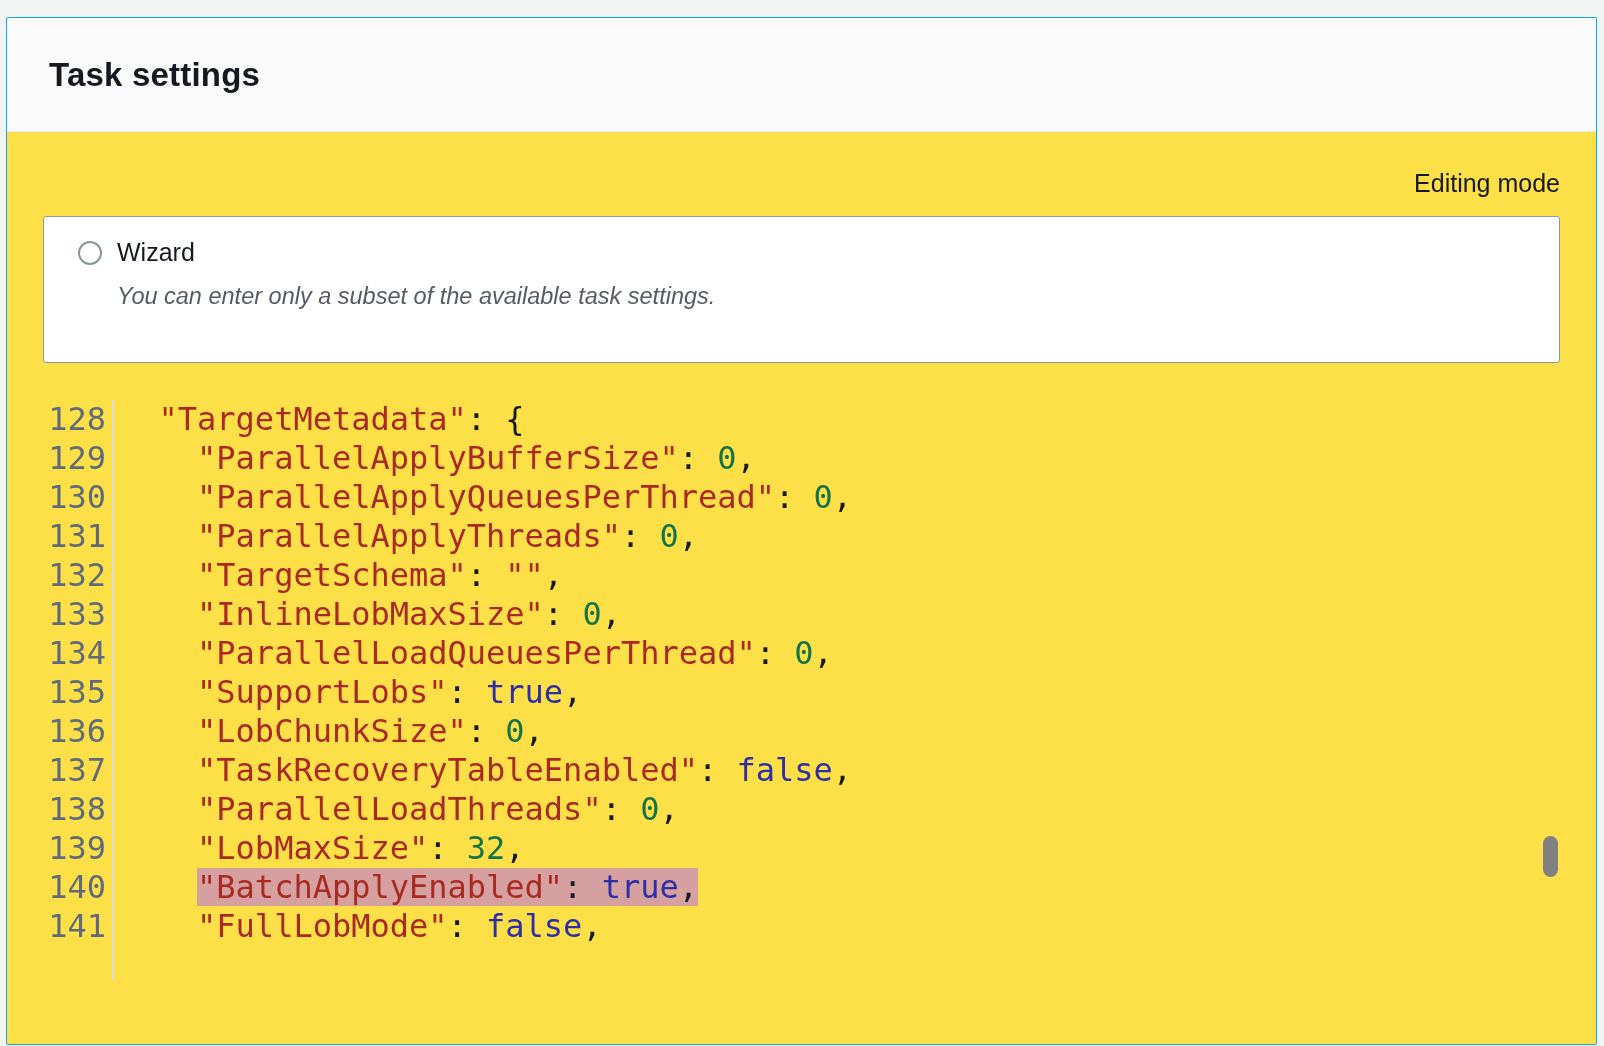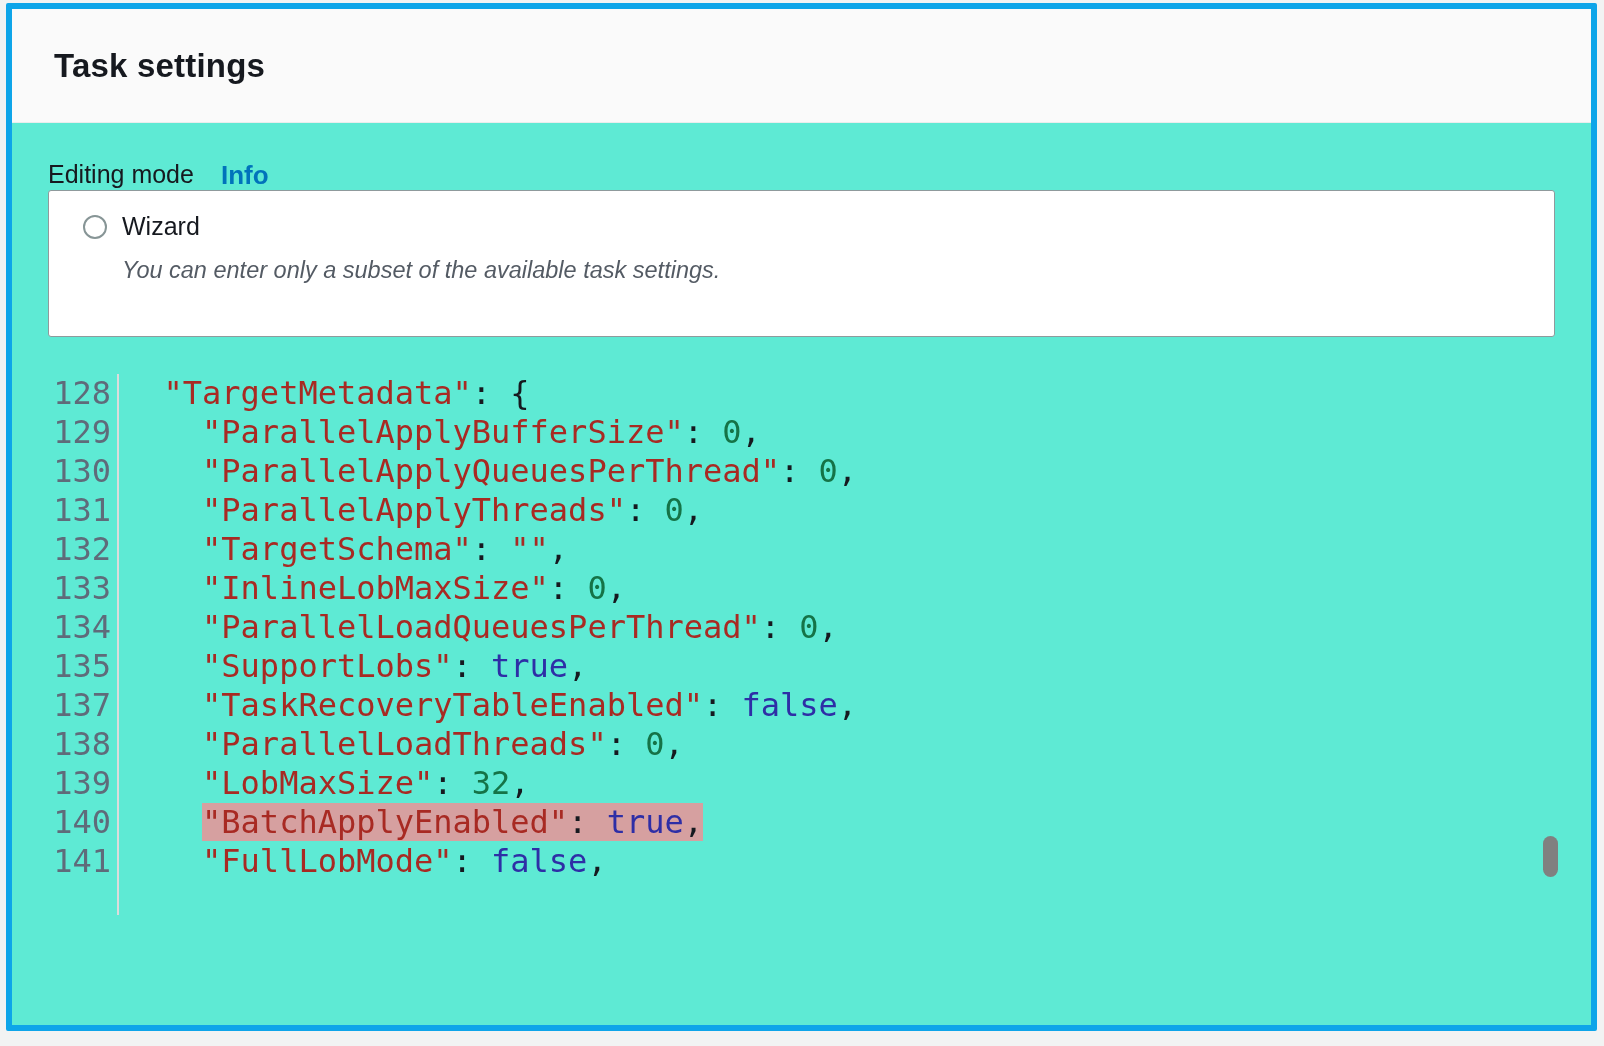--- a/index.html
+++ b/index.html
@@ -4,47 +4,47 @@
 <style>
   html,body{margin:0;padding:0;}
   body{
     width:1604px;height:1046px;
     background:#f2f3f3;
     font-family:"Liberation Sans", sans-serif;
     position:relative;
     overflow:hidden;
   }
   .panel{
-    position:absolute;left:6px;top:3px;
+    position:absolute;left:6px;top:17px;
     width:1591px;height:1028px;
-    background:#5eead4;
-    border:6px solid #0ea5e9;
+    background:#fde047;
+    border:1px solid #0ea5e9;
     border-radius:2px;
     box-sizing:border-box;
     overflow:hidden;
   }
   .panel-header{
     height:114px;
     background:#fafafa;
     border-bottom:1px solid #eaeded;
     display:flex;align-items:center;
     padding:0 42px;box-sizing:border-box;
   }
   .panel-title{
     font-size:33px;font-weight:700;color:#16191f;letter-spacing:.2px;
   }
   .content{padding:37px 36px 0 36px;}
   .editing-row{
-    display:flex;align-items:flex-start;gap:27px;
-    font-size:25px;color:#16191f;height:30px;
+    display:flex;align-items:flex-end;gap:18px;
+    font-size:25px;color:#16191f;height:30px;flex-direction:column;
   }
   .info-link{
     color:#0073bb;font-weight:700;font-size:26px;text-decoration:none;cursor:pointer;
   }
-  .cards{display:flex;gap:43px;}
+  .cards{display:flex;gap:43px;margin-top:17px;}
   .card{
     flex:1;height:147px;box-sizing:border-box;
     border:1px solid #8f9a9c;border-radius:3px;background:#ffffff;
     padding:21px 0 0 34px;cursor:pointer;
   }
   .card.selected{
     border:2px solid #0073bb;background:#f1faff;
     padding:20px 0 0 33px;
   }
   .radio-row{display:flex;align-items:center;gap:15px;}
@@ -132,20 +132,24 @@
         </div>
         <div class="code-line">
           <div class="gutter">134</div>
           <div class="code-text">    <span class="tok-str">"ParallelLoadQueuesPerThread"</span><span class="tok-pun">: </span><span class="tok-num">0</span><span class="tok-pun">,</span></div>
         </div>
         <div class="code-line">
           <div class="gutter">135</div>
           <div class="code-text">    <span class="tok-str">"SupportLobs"</span><span class="tok-pun">: </span><span class="tok-bool">true</span><span class="tok-pun">,</span></div>
         </div>
         <div class="code-line">
+          <div class="gutter">136</div>
+          <div class="code-text">    <span class="tok-str">"LobChunkSize"</span><span class="tok-pun">: </span><span class="tok-num">0</span><span class="tok-pun">,</span></div>
+        </div>
+        <div class="code-line">
           <div class="gutter">137</div>
           <div class="code-text">    <span class="tok-str">"TaskRecoveryTableEnabled"</span><span class="tok-pun">: </span><span class="tok-bool">false</span><span class="tok-pun">,</span></div>
         </div>
         <div class="code-line">
           <div class="gutter">138</div>
           <div class="code-text">    <span class="tok-str">"ParallelLoadThreads"</span><span class="tok-pun">: </span><span class="tok-num">0</span><span class="tok-pun">,</span></div>
         </div>
         <div class="code-line">
           <div class="gutter">139</div>
           <div class="code-text">    <span class="tok-str">"LobMaxSize"</span><span class="tok-pun">: </span><span class="tok-num">32</span><span class="tok-pun">,</span></div>

